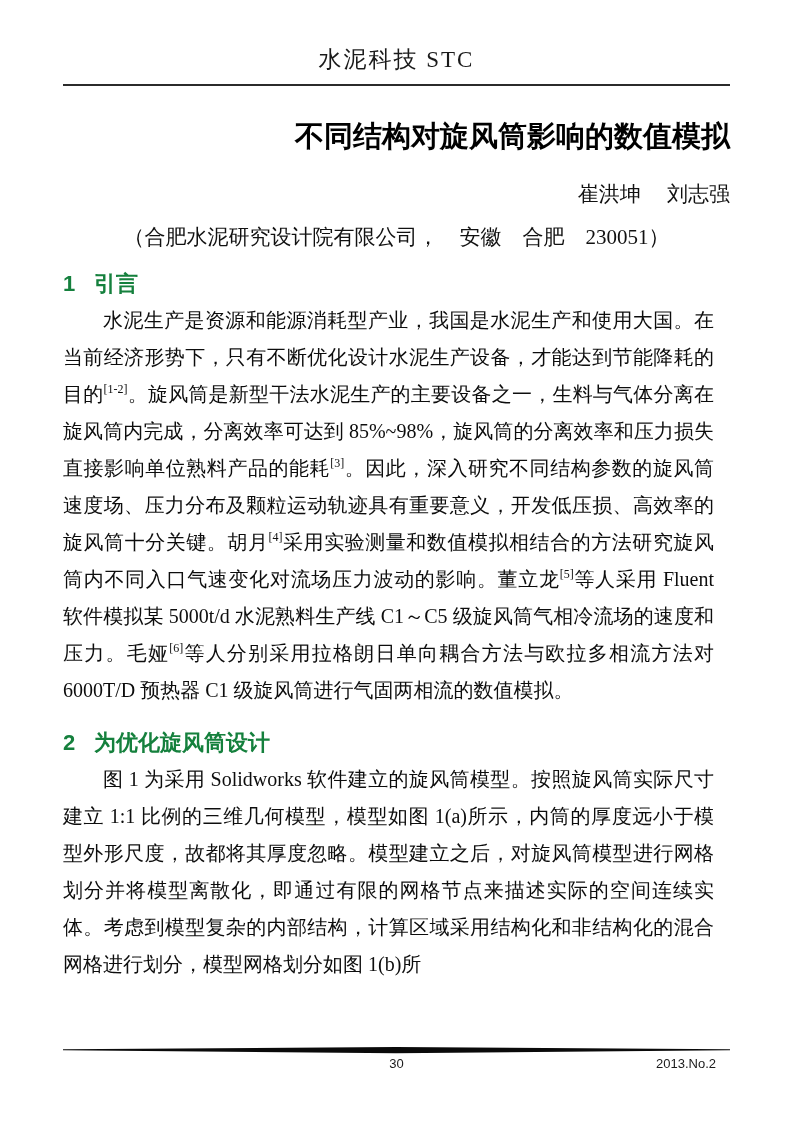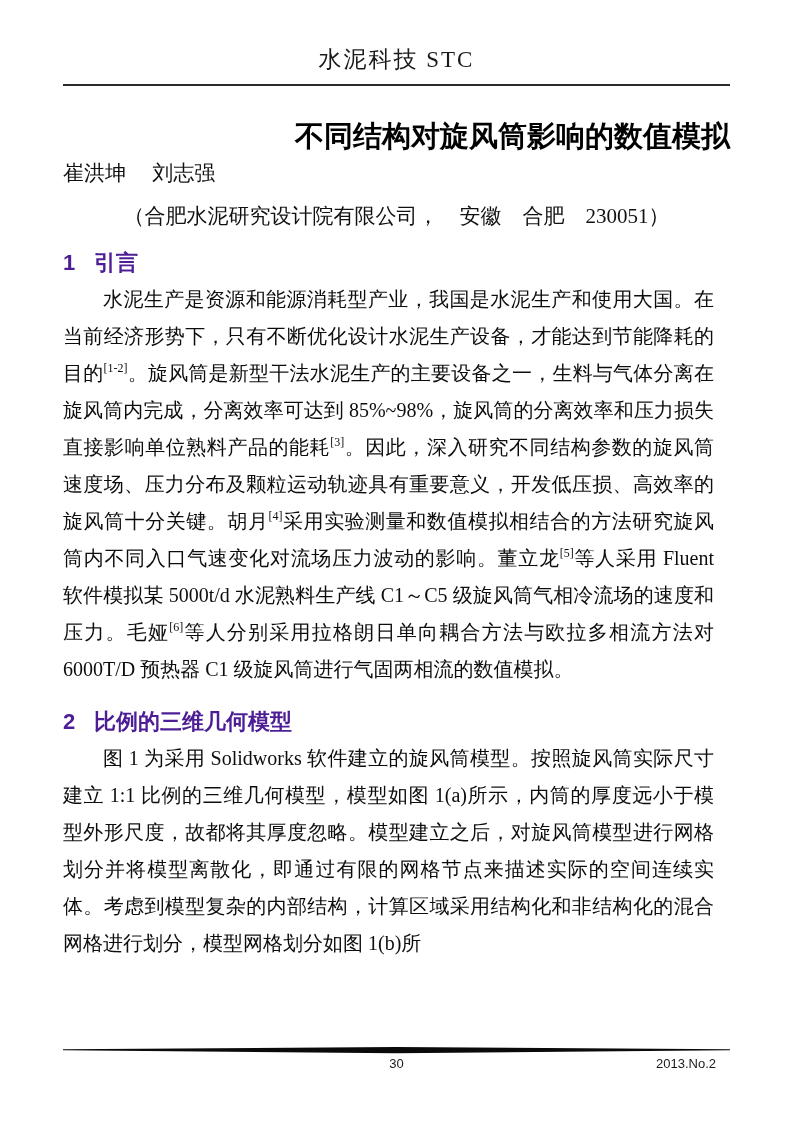--- a/index.html
+++ b/index.html
@@ -33,38 +33,38 @@
   .article-title {
     margin-top: 30px;
     text-align: right;
     font-family: "Liberation Sans", "DejaVu Sans", sans-serif;
     font-weight: 700;
     font-size: 29px;
     line-height: 40px;
     color: #000;
   }
   .authors-line {
-    margin-top: 4px;
-    text-align: left;
+    margin-top: 25px;
+    text-align: right;
     font-size: 21px;
     line-height: 26px;
   }
   .affiliation-line {
     margin-top: 17px;
     text-align: center;
     font-size: 21px;
     line-height: 26px;
   }
   .section-heading {
     margin-top: 19px;
     font-family: "Liberation Sans", "DejaVu Sans", sans-serif;
     font-weight: 700;
     font-size: 22px;
     line-height: 30px;
-    color: #4c1d95;
+    color: #15803d;
   }
   .section-heading .sect-num { margin-right: 0.85em; }
   .body-paragraph {
     margin: 3px 16px 0 0;
     font-size: 20px;
     line-height: 37px;
     text-align: justify;
     text-indent: 2em;
     color: #0d0d0d;
   }
@@ -116,21 +116,21 @@
     <div class="affiliation-line">（合肥水泥研究设计院有限公司，　安徽　合肥　230051）</div>
 
     <div class="section-heading">
       <span class="sect-num">1</span><span>引言</span>
     </div>
 
     <p class="body-paragraph"><span>水泥生产是资源和能源消耗型产业，我国是水泥生产和使用大国。在当前经济形势下，只有不断优化设计水泥生产设备，才能达到节能降耗的目的</span><sup class="cite">[1-2]</sup><span>。旋风筒是新型干法水泥生产的主要设备之一，生料与气体分离在旋风筒内完成，分离效率可达到 85%~98%，旋风筒的分离效率和压力损失直接影响单位熟料产品的能耗</span><sup class="cite">[3]</sup><span>。因此，深入研究不同结构参数的旋风筒速度场、压力分布及颗粒运动轨迹具有重要意义，开发低压损、高效率的旋风筒十分关键。胡月</span><sup class="cite">[4]</sup><span>采用实验测量和数值模拟相结合的方法研究旋风筒内不同入口气速变化对流场压力波动的影响。董立龙</span><sup class="cite">[5]</sup><span>等人采用 Fluent 软件模拟某 5000t/d 水泥熟料生产线 C1～C5 级旋风筒气相冷流场的速度和压力。毛娅</span><sup class="cite">[6]</sup><span>等人分别采用拉格朗日单向耦合方法与欧拉多相流方法对 6000T/D 预热器 C1 级旋风筒进行气固两相流的数值模拟。</span></p>
 
 
     <div class="section-heading">
-      <span class="sect-num">2</span><span>比例的三维几何模型</span>
+      <span class="sect-num">2</span><span>为优化旋风筒设计</span>
     </div>
 
     <p class="body-paragraph"><span>图 1 为采用 Solidworks 软件建立的旋风筒模型。按照旋风筒实际尺寸建立 1:1 比例的三维几何模型，模型如图 1(a)所示，内筒的厚度远小于模型外形尺度，故都将其厚度忽略。模型建立之后，对旋风筒模型进行网格划分并将模型离散化，即通过有限的网格节点来描述实际的空间连续实体。考虑到模型复杂的内部结构，计算区域采用结构化和非结构化的混合网格进行划分，模型网格划分如图 1(b)所</span></p>
 
   </div>
 
   <div class="footer">
     <svg class="footer-rule-svg" width="667" height="7" viewBox="0 0 667 7">
       <polygon points="0,2.2 333,0 667,2.2 667,3.2 333,6.2 0,3.2" fill="#0a0a0a"></polygon>
     </svg>

